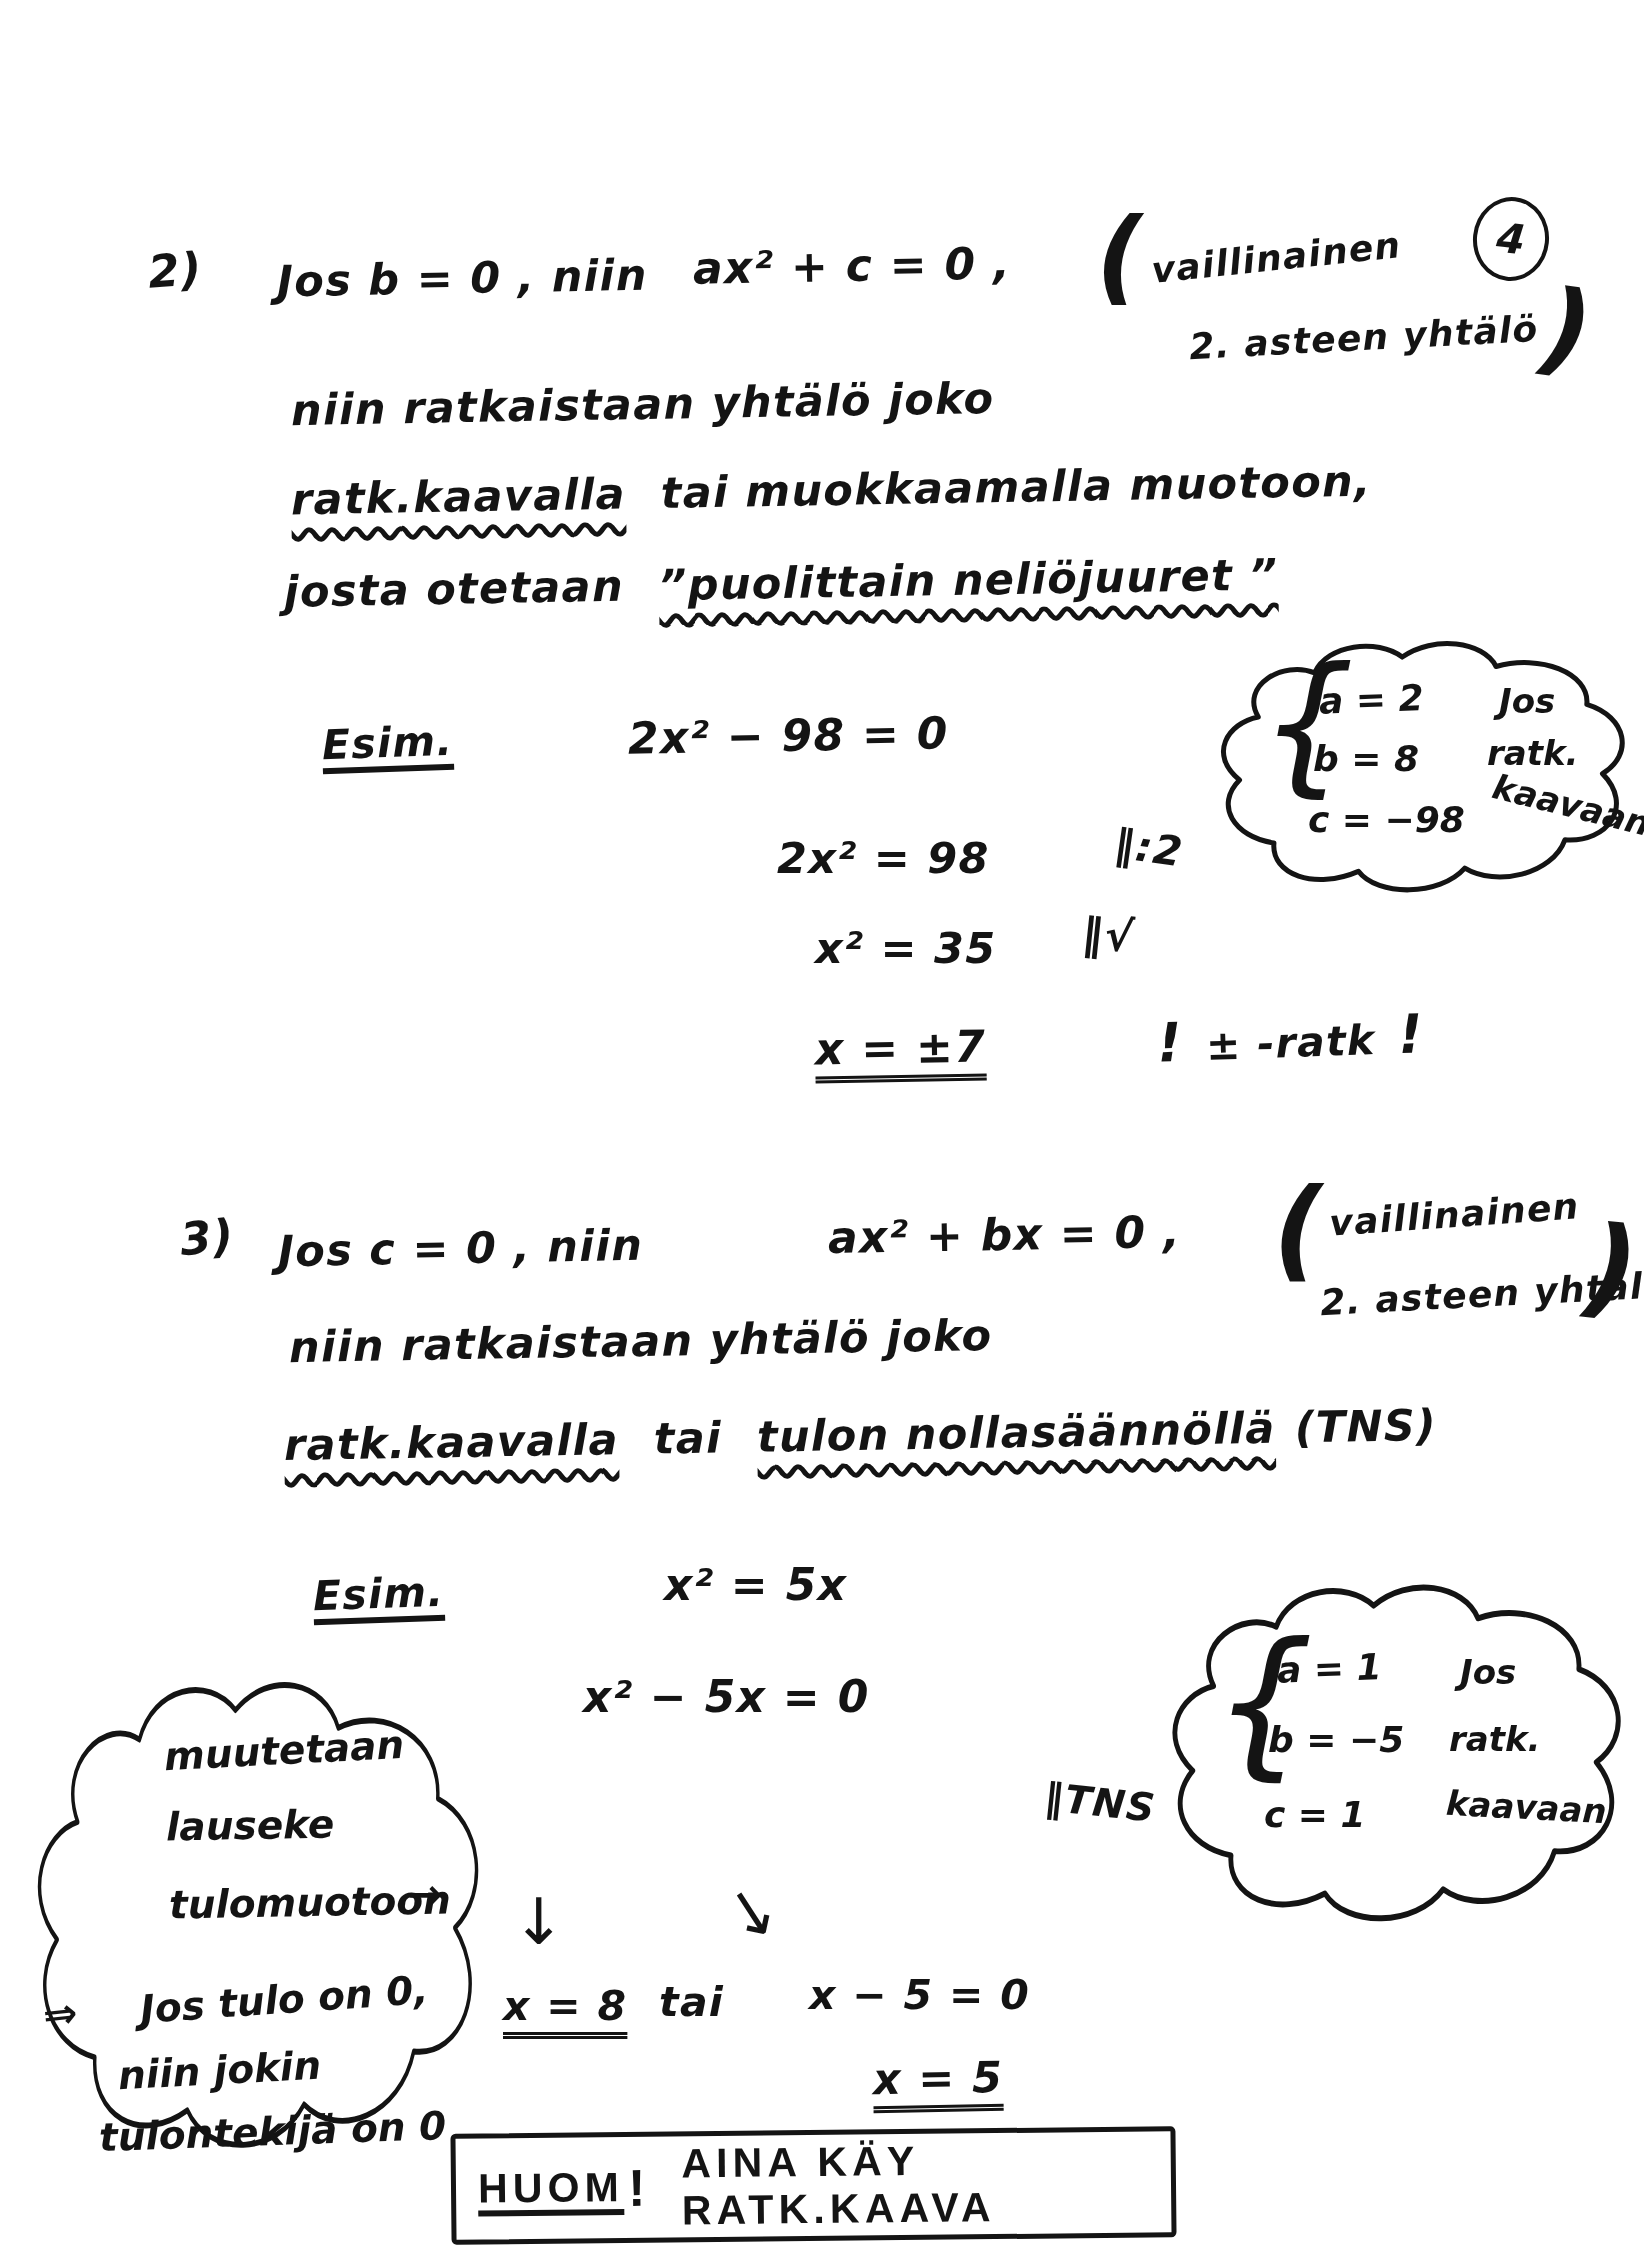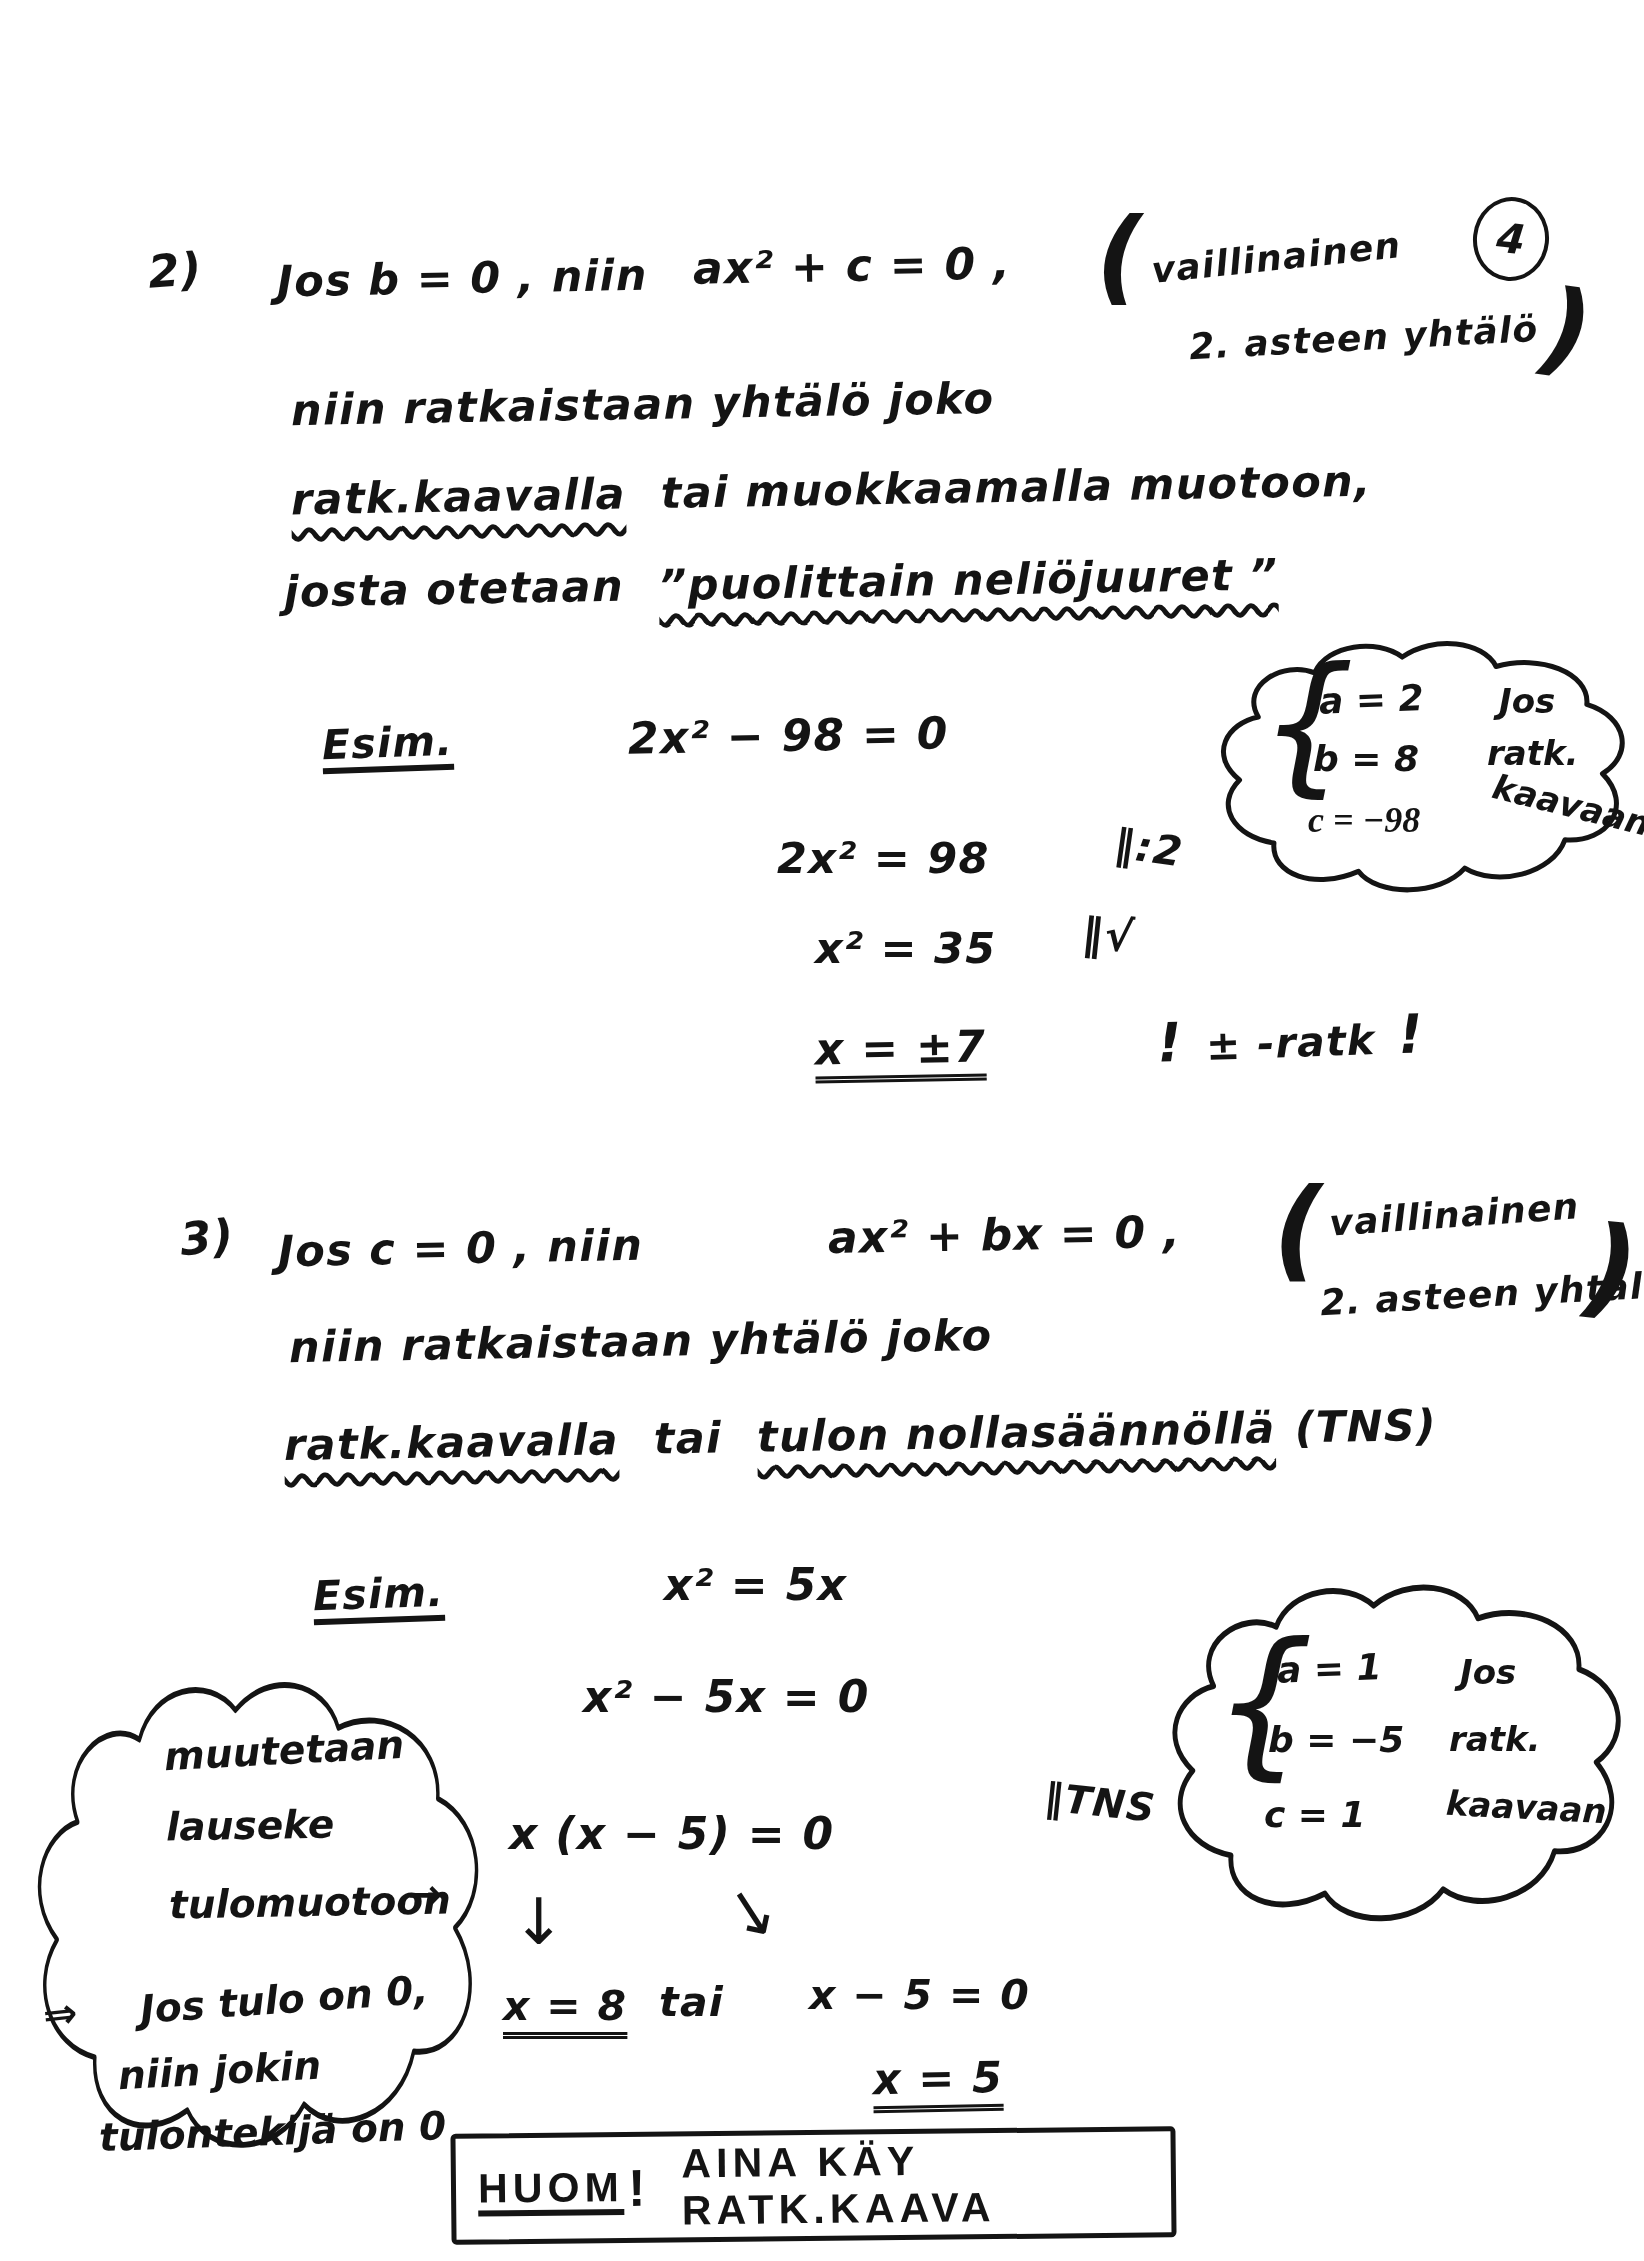--- a/index.html
+++ b/index.html
@@ -75,21 +75,21 @@
   <div class="hw sz64 ul rm2" style="left:322px;top:719px;">Esim.</div>
   <div class="hw sz68 rm1" style="left:628px;top:710px;">2x² − 98 = 0</div>
 
   <div class="cloud" style="left:1202px;top:635px;width:438px;height:271px;">
     <svg viewBox="0 0 700 430" preserveAspectRatio="none">
       <path d="M90,130 C60,80 130,40 180,60 C200,15 280,5 320,35 C370,0 450,10 470,50 C540,30 620,60 615,110 C680,130 690,190 640,220 C690,270 650,330 580,325 C560,380 470,400 420,370 C380,415 280,415 250,375 C180,405 110,380 115,330 C50,320 20,270 60,230 C10,190 40,140 90,130 Z" fill="#ffffff" stroke="#141414" stroke-width="8" stroke-linejoin="round"></path>
     </svg>
     <span class="brace" style="left:57px;top:19.3px;font-size:151px;">{</span>
     <div class="cl sz56 rm2" style="left:117px;top:44px;">a = 2</div>
     <div class="cl sz56" style="left:111px;top:103px;">b = 8</div>
-    <div class="cl sz56" style="left:106px;top:164px;font-family:Liberation Serif, serif;">c = −98</div>
+    <div class="cl sz56" style="left:106px;top:164px;">c = −98</div>
     <div class="cl sz52" style="left:297px;top:46px;">Jos</div>
     <div class="cl sz52" style="left:285px;top:98px;">ratk.</div>
     <div class="cl sz52 rp14" style="left:289px;top:150px;">kaavaan</div>
   </div>
 
   <div class="hw sz66" style="left:777px;top:833px;">2x² = 98</div>
   <div class="hw sz64 rp8" style="left:1114px;top:824px;">‖:2</div>
 
   <div class="hw sz66" style="left:815px;top:923px;">x² = 35</div>
   <div class="hw sz66 rp6" style="left:1082px;top:910px;">‖√</div>
@@ -127,21 +127,20 @@
     <div class="cl sz60 rm3" style="left:148px;top:59px;">muutetaan</div>
     <div class="cl sz60 rm1" style="left:150px;top:134px;">lauseke</div>
     <div class="cl sz60 rm1" style="left:153px;top:211px;">tulomuotoon</div>
     <span class="cl sz64" style="left:392px;top:201px;">→</span>
     <span class="cl sz64 rm6" style="left:27px;top:321px;">⇒</span>
     <div class="cl sz60 rm4" style="left:124px;top:308px;">Jos tulo on 0,</div>
     <div class="cl sz60 rm3" style="left:102px;top:379px;">niin jokin</div>
     <div class="cl sz60 rm2" style="left:83px;top:440px;">tulontekijä on 0</div>
   </div>
 
-  <div class="hw sz68" style="left:509px;top:1808px;">x (x  −  5)  =  0</div>
   <div class="hw sz60 rp6" style="left:1044px;top:1780px;">‖TNS</div>
 
   <div class="cloud" style="left:1151px;top:1576px;width:487px;height:364px;">
     <svg viewBox="0 0 700 430" preserveAspectRatio="none">
       <path d="M90,130 C60,80 130,40 180,60 C200,15 280,5 320,35 C370,0 450,10 470,50 C540,30 620,60 615,110 C680,130 690,190 640,220 C690,270 650,330 580,325 C560,380 470,400 420,370 C380,415 280,415 250,375 C180,405 110,380 115,330 C50,320 20,270 60,230 C10,190 40,140 90,130 Z" fill="#ffffff" stroke="#141414" stroke-width="7" stroke-linejoin="round"></path>
     </svg>
     <span class="brace" style="left:61px;top:52px;font-size:161px;">{</span>
     <div class="cl sz56 rm2" style="left:126px;top:72px;">a = 1</div>
     <div class="cl sz56" style="left:117px;top:143px;">b = −5</div>
     <div class="cl sz56" style="left:113px;top:218px;">c = 1</div>

